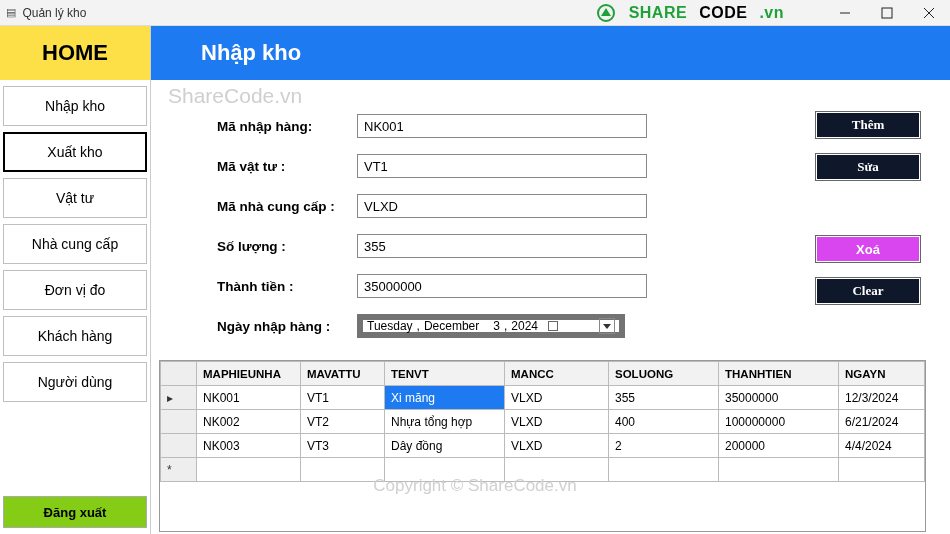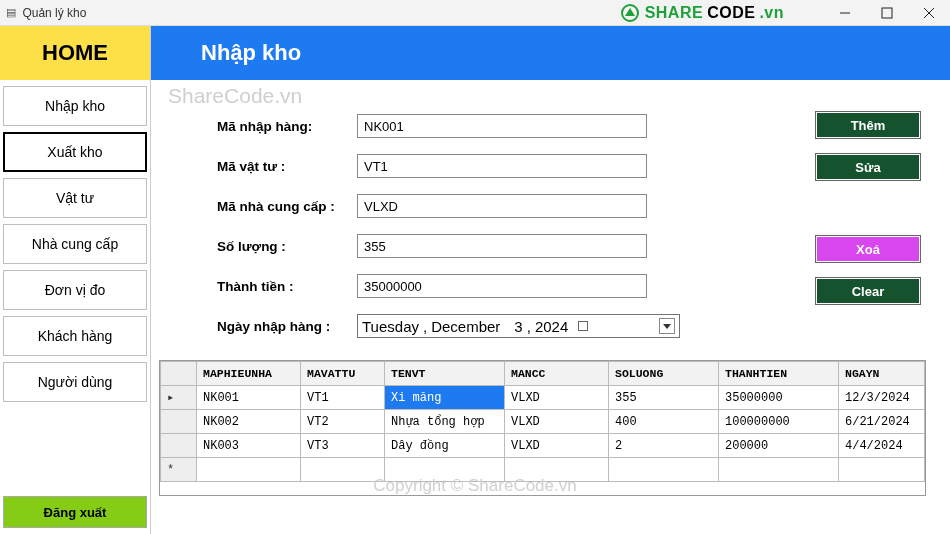--- a/index.html
+++ b/index.html
@@ -22,21 +22,21 @@
     font-size: 12px;
   }
   .titlebar .app-icon {
     margin: 0 6px 0 6px;
     font-size: 11px;
     color: #555;
   }
   .titlebar .title { flex: 0 0 auto; color: #333; }
   .titlebar .spacer { flex: 1 1 auto; }
   .titlebar .watermark-brand {
-    display: flex; align-items: center; gap: 4px;
+    display: flex; align-items: center; gap: 12px;
     margin-right: 40px;
     font-size: 16px; font-weight: 700;
     letter-spacing: .5px;
   }
   .titlebar .watermark-brand .g { color:#1fa13a;}
   .titlebar .watermark-brand .o { color:#000000;}
   .titlebar .watermark-brand .logo {
     width:18px; height:18px; border:2px solid #1fa13a; border-radius:50%;
     display:flex;align-items:center;justify-content:center; margin-right:2px;
   }
@@ -119,24 +119,24 @@
     color:#000;
   }
   .form-input {
     width: 290px; height: 24px;
     border:1px solid #888;
     padding: 2px 6px;
     font-size: 13px;
     background:#fff;
   }
   .date-control {
-    width: 323px; height: 24px;
-    border:1px solid #737373;
+    width: 268px; height: 24px;
+    border:6px solid #737373;
     display:flex; align-items:center;
-    font-size: 15px;
+    font-size: 12px;
     padding: 0 4px;
     gap: 4px;
     background:#fff;
   }
   .date-control .d-part { display:inline-block; }
   .date-control .d-caret {
     margin-left:auto; width:16px;height:16px;border:1px solid #888;
     display:flex;align-items:center;justify-content:center;
   }
   .date-control .d-caret::after {
@@ -153,33 +153,32 @@
     gap: 16px;
   }
   .act-btn {
     height: 26px;
     border:1px solid #fff;
     outline:1px solid #666;
     color:#fff;
     display:flex;align-items:center;justify-content:center;
     font-size: 13px; font-weight:700;
   }
-  .b-green { background:#14532d; }
+  .b-green { background:#0f172a;font-family:Liberation Serif, serif; }
   .b-red   { background:#d946ef; color:#fff;margin-top:40px; }
   .b-print { height:24px; }
 
   
   .grid-wrap {
     margin: 0 24px 0 8px;
     border:1px solid #999;
-    height: 136px;
+    height: 172px;
     overflow:hidden;
     position:relative;
     background:#fff;
-    font-family:Liberation Mono, monospace;
   }
   table.grid {
     border-collapse: collapse;
     width: 100%;
     font-size: 12px;
     table-layout: fixed;
   }
   table.grid th, table.grid td {
     border:1px solid #bbb;
     height: 24px;

